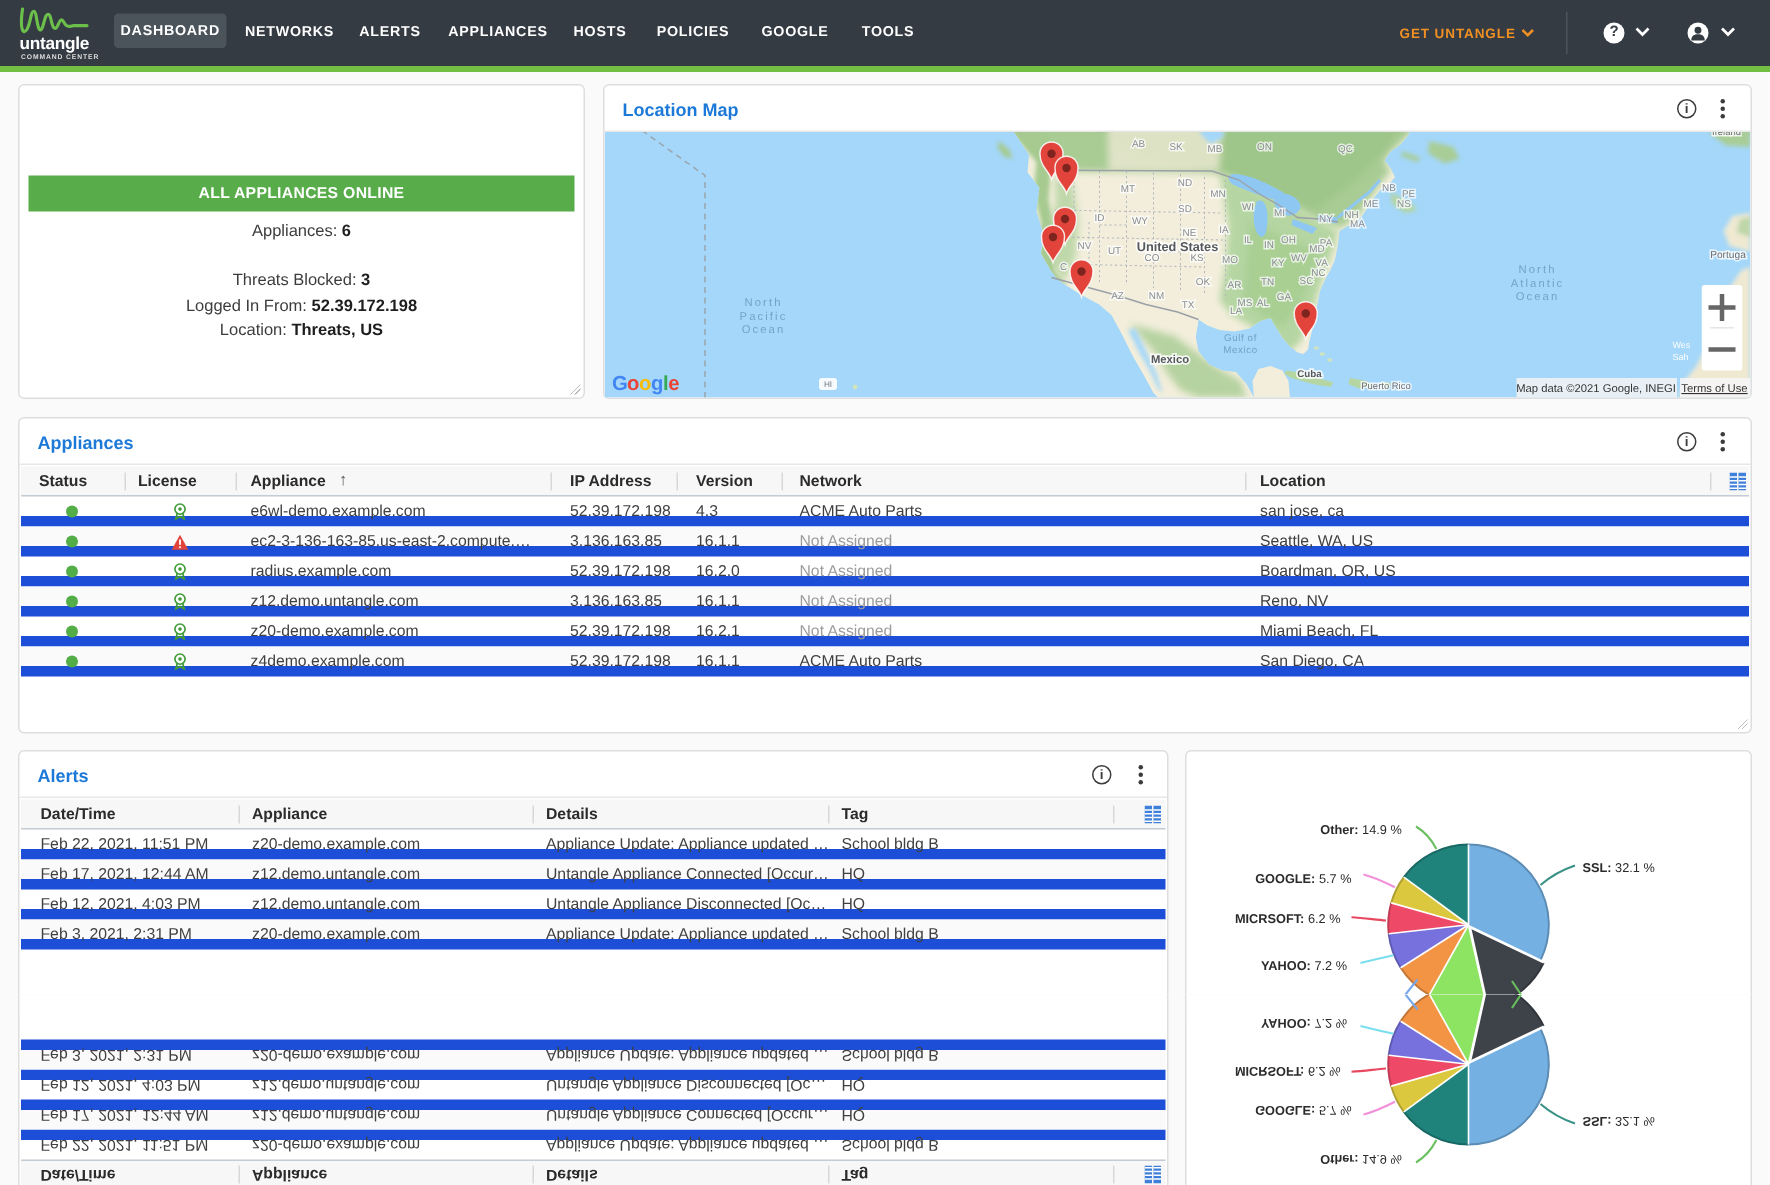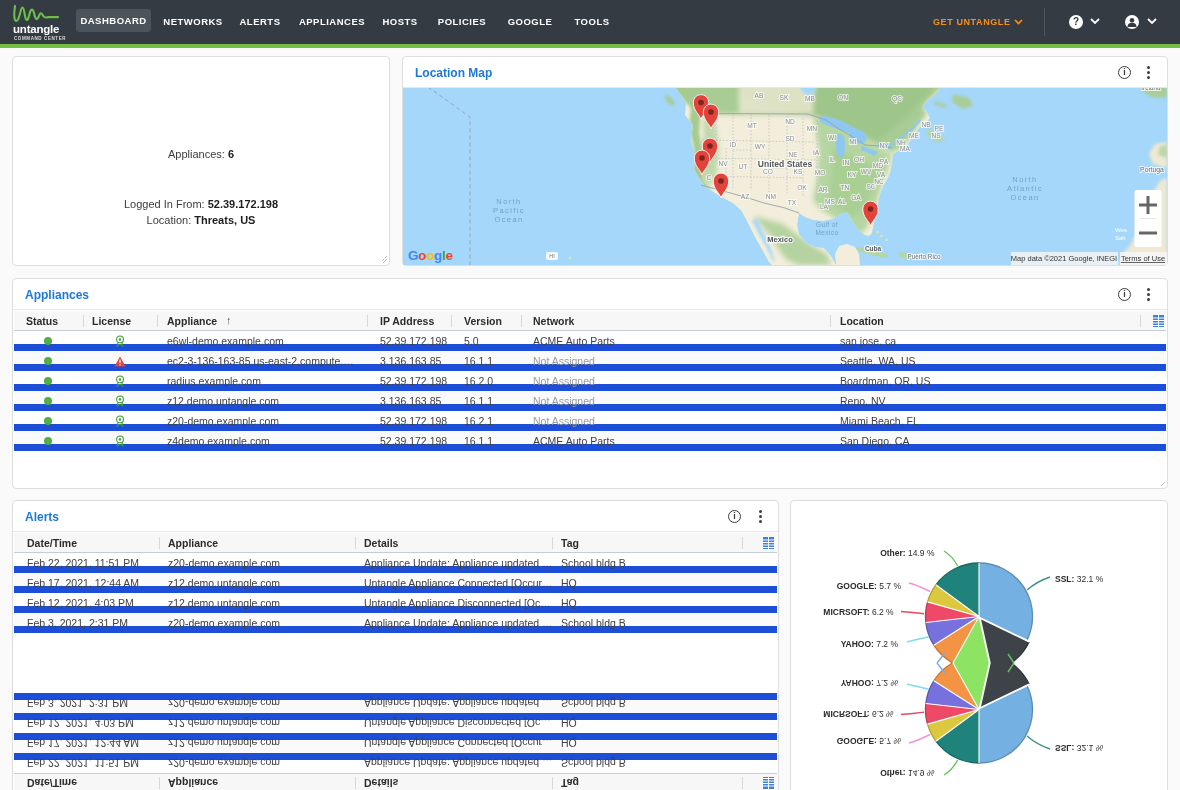--- a/index.html
+++ b/index.html
@@ -70,21 +70,23 @@
       <path d="M2.5,12 C2.5,8.8 4.5,7.8 7,7.8 C9.5,7.8 11.5,8.8 11.5,12 Z" fill="#343b43"></path>
     </svg>
     <svg class="abs" style="left:1147px;top:18px" width="10" height="7">
         <path d="M1,1 L5,5 L9,1" stroke="#fff" stroke-width="1.8" fill="none"></path>
       </svg>
   </div>
   <div class="greenline"></div>
 
   <div class="panel" style="left:12px;top:56px;width:378px;height:210px;">
     <div class="abs" style="left:0;top:32px;right:0;bottom:0;">
+      <div class="greenbanner" style="top:28px">ALL APPLIANCES ONLINE</div>
       <div class="infoline" style="top:59px">Appliances: <b>6</b></div>
+      <div class="infoline" style="top:92px">Threats Blocked: <b>3</b></div>
       <div class="infoline" style="top:108.5px">Logged In From: <b>52.39.172.198</b></div>
       <div class="infoline" style="top:125px">Location: <b>Threats, US</b></div>
     </div>
     <div class="rsz"></div>
   </div>
 
   <div class="panel" style="left:402px;top:56px;width:766px;height:210px;">
     <div class="phead">
         <span class="ptitle">Location Map</span>
       <div class="infoi" style="right:36px">i</div>
@@ -328,21 +330,21 @@
 <div class="dot" style="left:30px"></div>
 <svg class="abs" style="left:100px;top:4px" width="12" height="12" viewBox="0 0 12 12">
           <g fill="none" stroke="#3f9c35" stroke-width="1.1">
             <circle cx="6" cy="4.4" r="3.4"></circle>
             <path d="M4.2,7.2 L3.2,11 L6,9.3 L8.8,11 L7.8,7.2"></path>
           </g>
           <circle cx="6" cy="4.4" r="1.2" fill="#3f9c35"></circle>
         </svg>
 <span class="td" style="left:153px;top:4px;max-width:188px">e6wl-demo.example.com</span>
 <span class="td" style="left:366px;top:4px">52.39.172.198</span>
-<span class="td" style="left:450px;top:4px">5.0</span>
+<span class="td" style="left:450px;top:4px">4.3</span>
 <span class="td" style="left:519px;top:4px">ACME Auto Parts</span>
 <span class="td" style="left:826px;top:4px">san jose, ca</span>
 </div>
 <div class="trow alt" style="top:72px">
 <div class="dot" style="left:30px"></div>
 <svg class="abs" style="left:100px;top:4.5px" width="12" height="11" viewBox="0 0 12 11">
           <path d="M6,0.5 L11.5,10.5 L0.5,10.5 Z" fill="#e2443b"></path>
           <rect x="5.4" y="3.6" width="1.2" height="3.6" fill="#fff"></rect>
           <rect x="5.4" y="8.2" width="1.2" height="1.2" fill="#fff"></rect>
         </svg>

